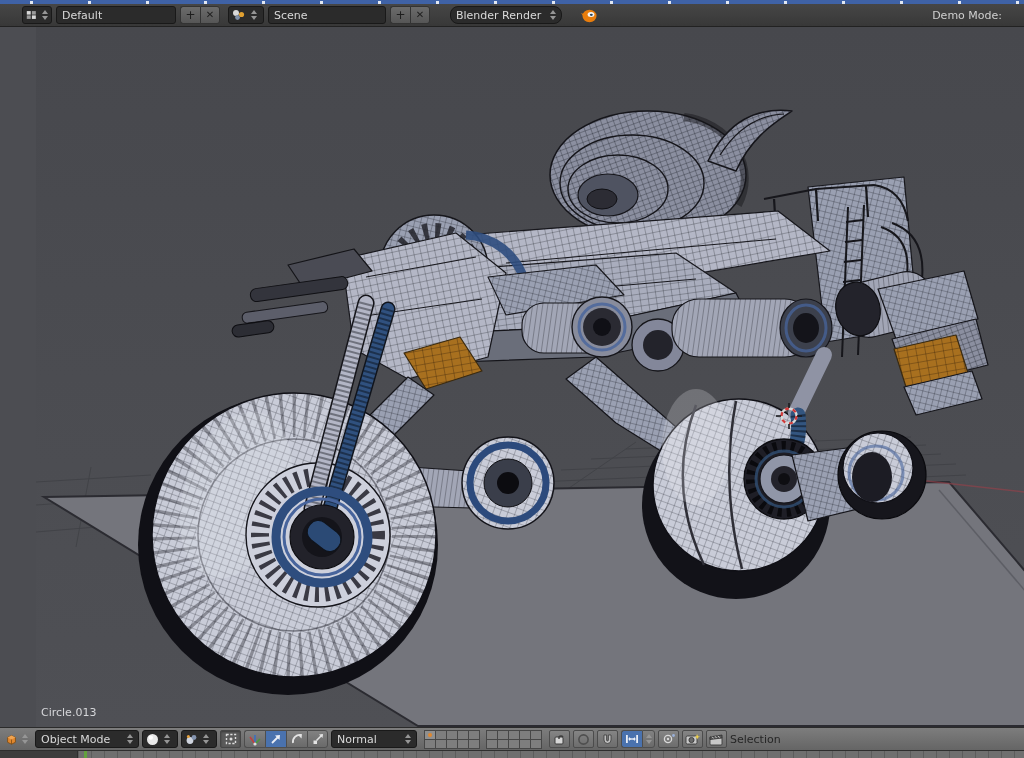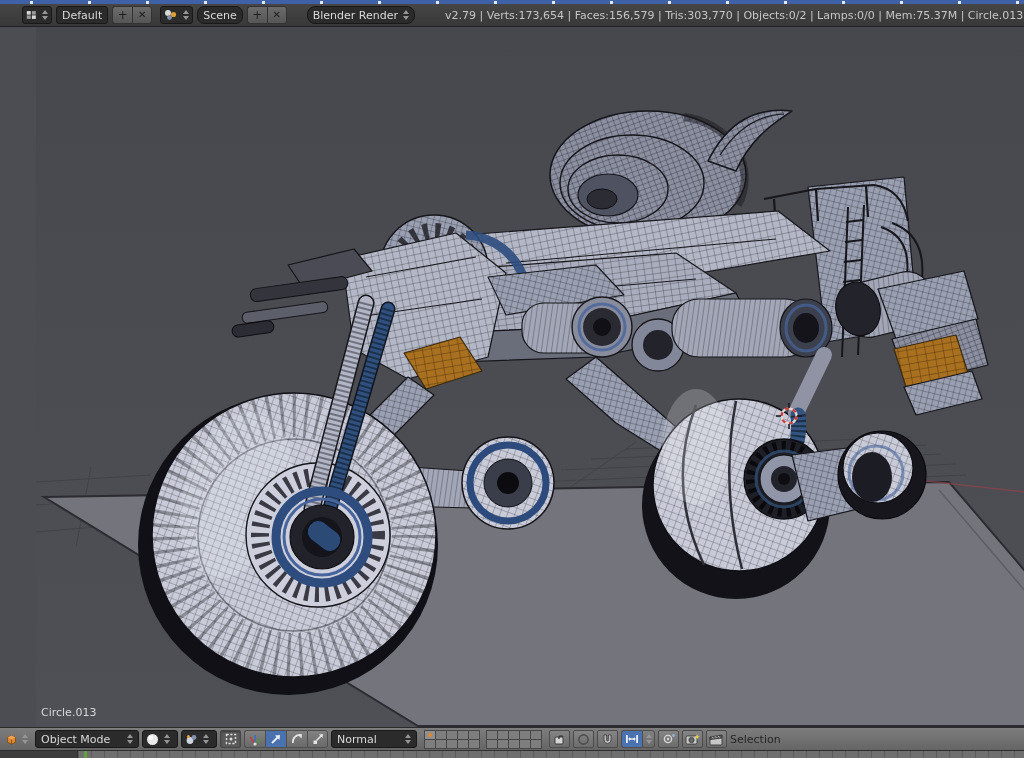--- a/index.html
+++ b/index.html
@@ -104,21 +104,21 @@
         <circle cx="4" cy="4" r="3" fill="#d9d9d9"></circle>
           <circle cx="9.5" cy="5.5" r="2.6" fill="#e0a030"></circle>
           <circle cx="5.5" cy="8.5" r="2.4" fill="#8090a8"></circle>
       </svg>
       <span class="updown">
           <i class="u"></i>
           <i class="d"></i>
         </span>
     </div>
 
-    <div class="dd" style="width:118px;border-radius:7px;">
+    <div class="dd" style="width:118px;">
       <span class="lbl">Scene</span>
     </div>
     <div class="pair">
       <div class="sq">+</div>
       <div class="sq" style="font-size:10px;">✕</div>
     </div>
 
     <div class="dd" style="width:112px; margin-left:16px;border-radius:8px;">
       <span class="lbl">Blender Render</span>
       <span class="updown">
@@ -127,21 +127,20 @@
         </span>
     </div>
 
     <svg width="17" height="15" viewBox="0 0 17 15" style="margin-left:14px;">
       <ellipse cx="9.5" cy="8" rx="7" ry="6.2" fill="#e87d0d"></ellipse>
       <path d="M1,5 L7,7.5 L4,9 Z" fill="#e87d0d"></path>
       <ellipse cx="11" cy="6.5" rx="3.4" ry="2.5" fill="#f4f4f4"></ellipse>
       <ellipse cx="11.3" cy="6.8" rx="1.5" ry="1.1" fill="#28455e"></ellipse>
     </svg>
 
-    <span class="stats">v2.79 | Verts:173,654 | Faces:156,579 | Tris:303,770 | Objects:0/2 | Lamps:0/0 | Mem:75.37M | Circle.013</span>
 
     <div class="demo">
       <span style="color:#cfcfcf;">Demo Mode:</span>
 
     </div>
   </div>
 
   <div class="viewport">
     <svg width="1024" height="700" viewBox="0 0 1024 700">
       <defs>

